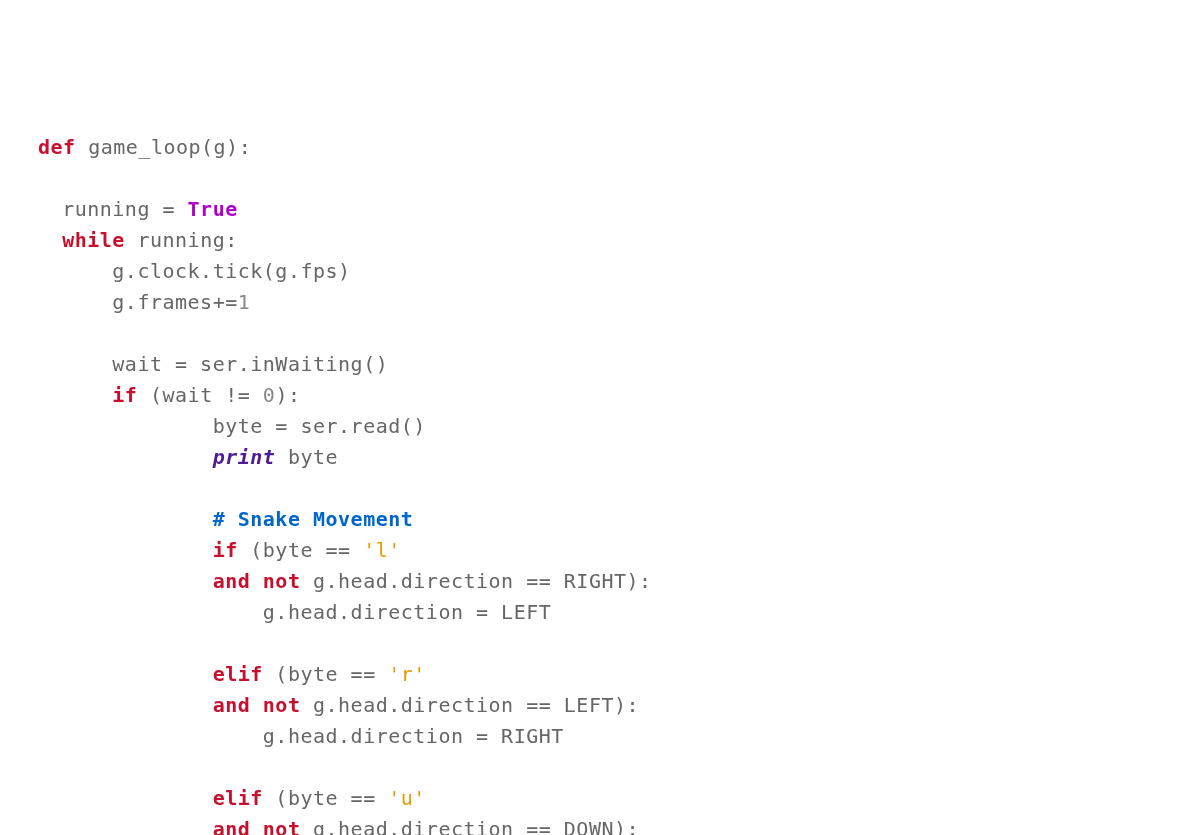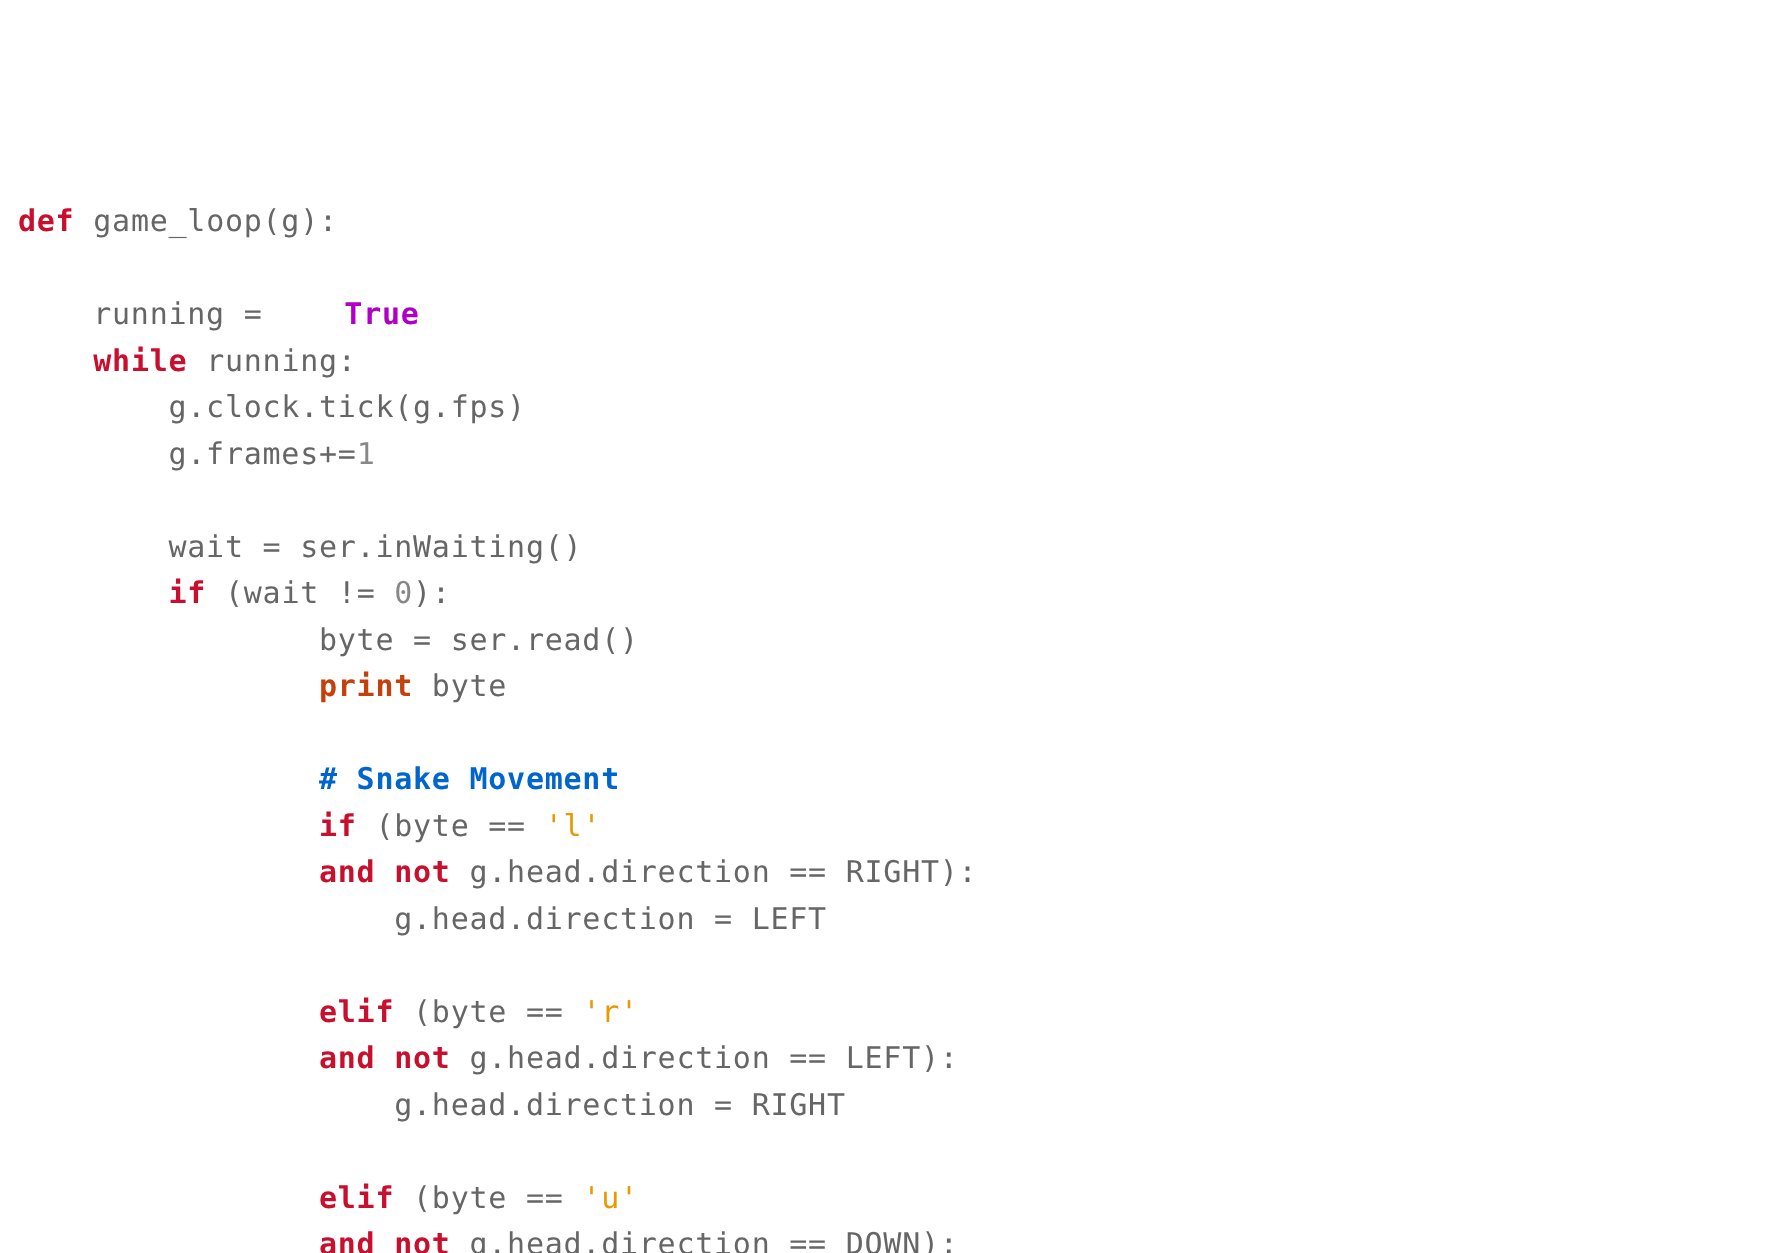--- a/index.html
+++ b/index.html
@@ -6,24 +6,24 @@
     margin: 0;
     padding: 8px 12px;
     background: #ffffff;
     font-family: Menlo, Consolas, "DejaVu Sans Mono", monospace;
     font-size: 20px;
     line-height: 1.55;
     color: #666666;
     white-space: pre;
     letter-spacing: 0.5px;
   }
-  .kw-def   { color: #c8102e; font-weight: bold; }
+  .kw-def   { color: #c8102e; font-weight: bold; margin-left: 26px; }
   .kw-ctrl  { color: #c8102e; font-weight: bold; text-align: right; }
-  .kw-print { color: #c2410c; font-weight: bold; }
-  .literal  { color: #b000c8; font-weight: bold; margin-left: 42px; }
+  .kw-print { color: #4c1d95; font-weight: bold; font-style: italic; }
+  .literal  { color: #b000c8; font-weight: bold; }
   .comment  { color: #0066cc; font-weight: bold; text-align: center; }
   .string   { color: #e99a00; }
   .num      { color: #888888; }
 </style>
 </head>
 <body>
 
 
 
 <div id="code-root"><span class="kw-def">def </span>game_loop(g):

